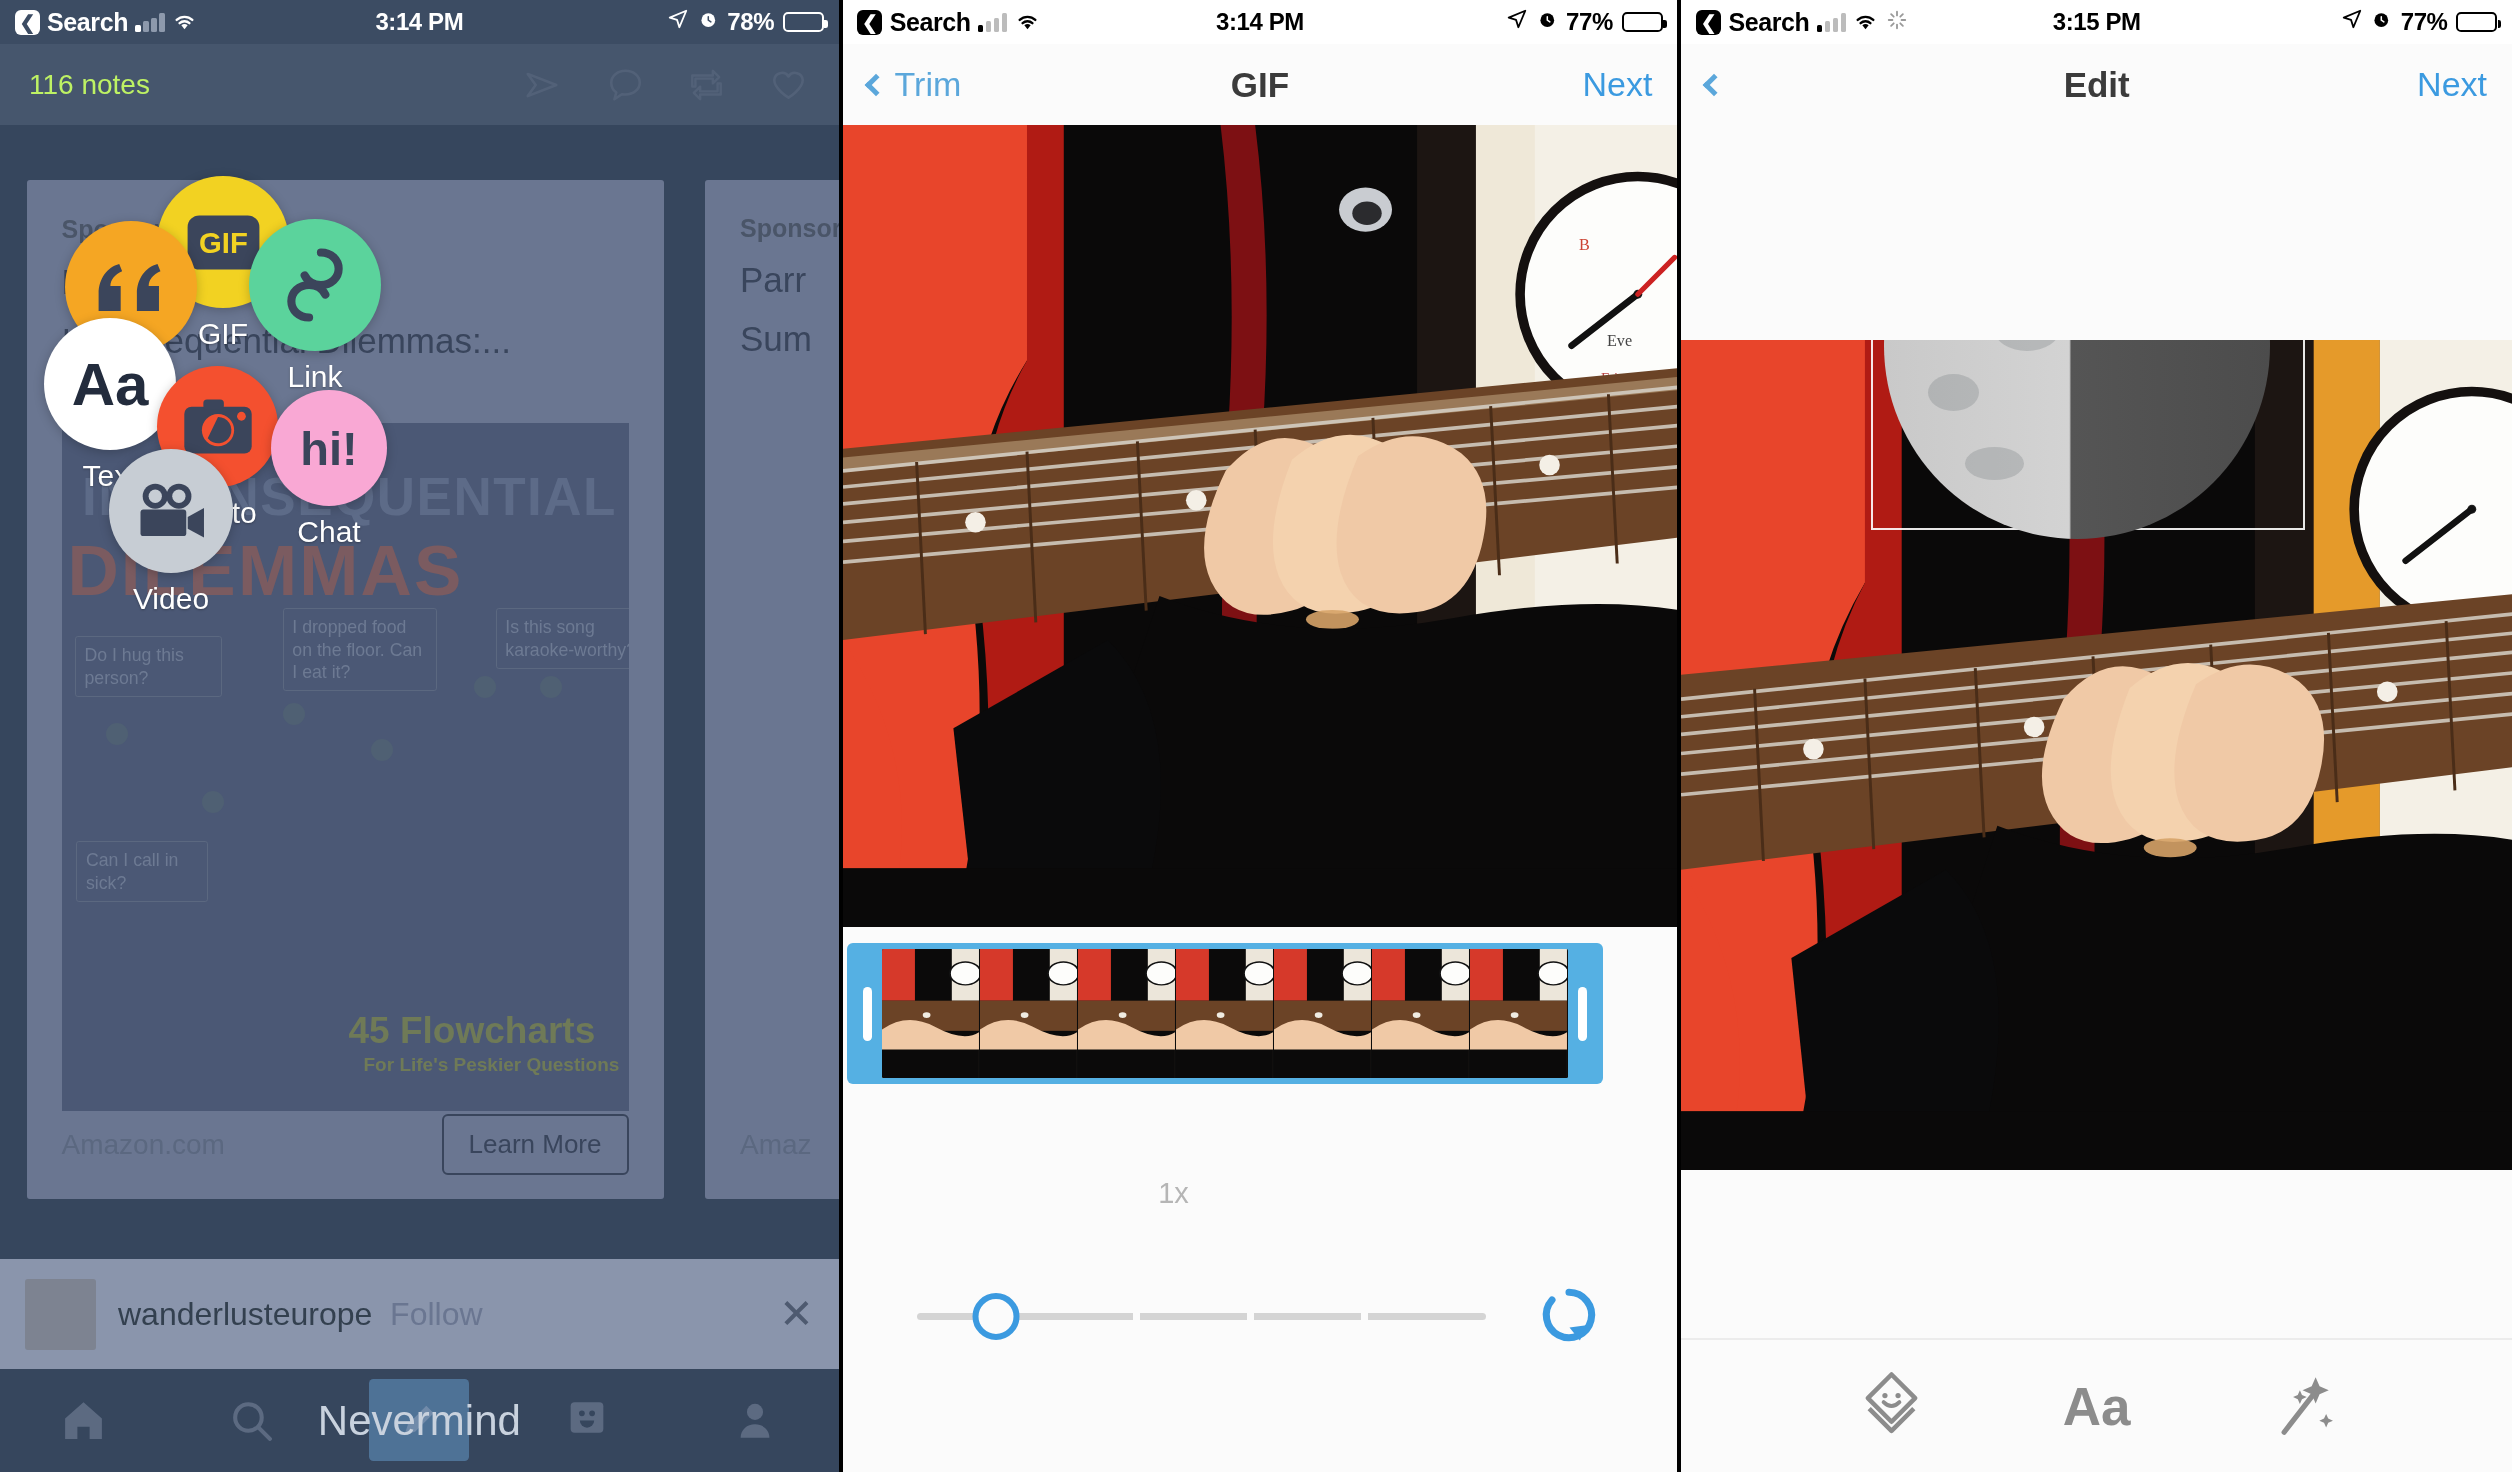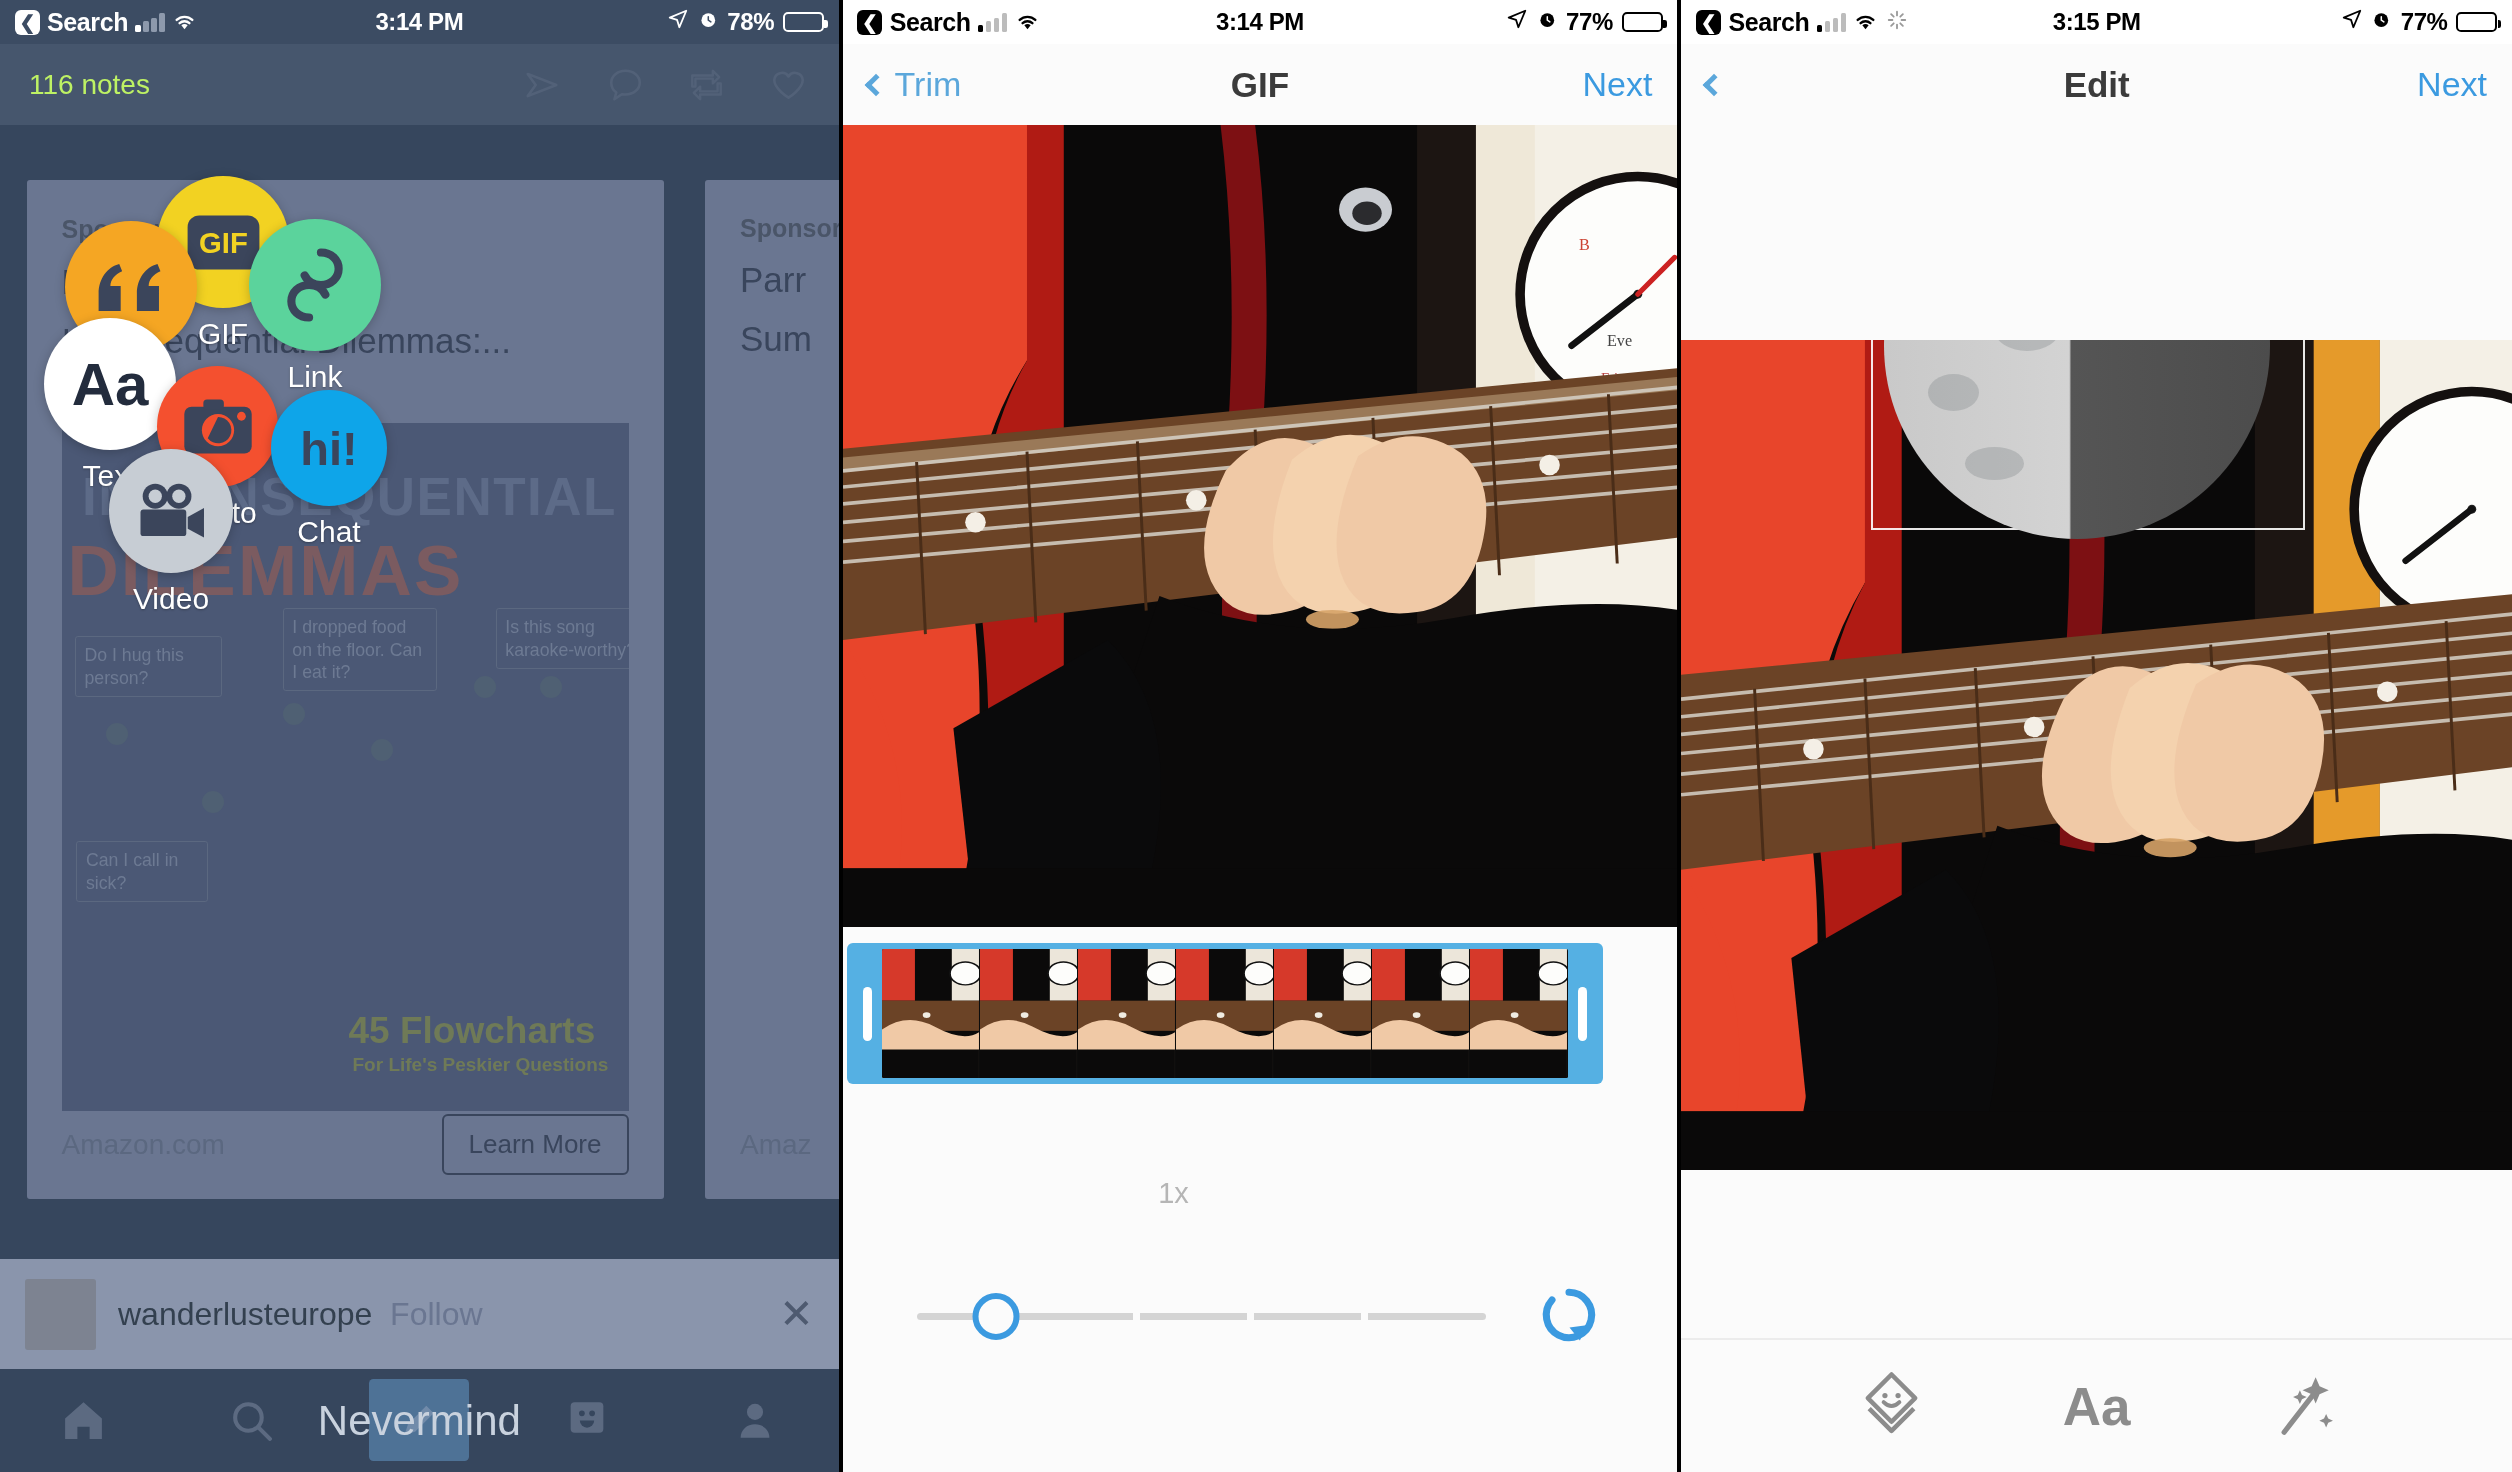--- a/index.html
+++ b/index.html
@@ -100,21 +100,21 @@
   }
   .ad-art .bigword2 {
     position:absolute; top:107px; left:5.9px; font-size:71px; font-weight:800;
     letter-spacing:2.2px; color:#7b5b60;
   }
   .ad-art .flowbig{
     position:absolute; bottom:59px; left:287px; font-size:37px; font-weight:800;
     color:#6f7a57;
   }
   .ad-art .flowsub{
-    position:absolute; bottom:35px; left:291px; font-size:19px; font-weight:700;
+    position:absolute; bottom:35px; left:302px; font-size:19px; font-weight:700;
     color:#6f7a57;
   }
   .flowbox {
     position:absolute; border:1.5px solid #5b6880; border-radius:2.9px;
     color:#6d7a93; font-size:17.7px; padding:7.4px 8.8px; line-height:1.25;
   }
   .flowdot { position:absolute; width:22px; height:22px; border-radius:50%;
     background:#4f6073; }
   .ad-footer {
     position:absolute; left:35px; right:35px; bottom:19px; height:71px;
@@ -422,21 +422,21 @@
                 <rect x="30" y="6" width="28" height="14" rx="5" fill="#3b455b"></rect>
                 <circle cx="50" cy="48" r="22" fill="#f4502f"></circle>
                 <path d="M50 30a18 18 0 11-14 29" fill="#3b455b"></path>
                 <circle cx="82" cy="29" r="6" fill="#f4502f"></circle>
               </svg>
           </div>
           <div class="cm-label">Photo</div>
         </div>
 
         <div class="cm-item" style="left:271px;top:265px;">
-          <div class="cm-circle" style="width:116px;height:116px;background:#0ea5e9;">
+          <div class="cm-circle" style="width:116px;height:116px;background:#f9a8d4;">
             <span style="font-size:47px;font-weight:700;color:#3b455b;font-family:'Liberation Sans',sans-serif;">hi!</span>
           </div>
           <div class="cm-label">Chat</div>
         </div>
 
         <div class="cm-item" style="left:109px;top:324px;">
           <div class="cm-circle" style="width:124px;height:124px;background:#c7cdd4;">
             <svg width="77" height="62" viewBox="0 0 104 84">
                 <circle cx="30" cy="22" r="17" fill="#3b455b"></circle>
                 <circle cx="62" cy="22" r="17" fill="#3b455b"></circle>

